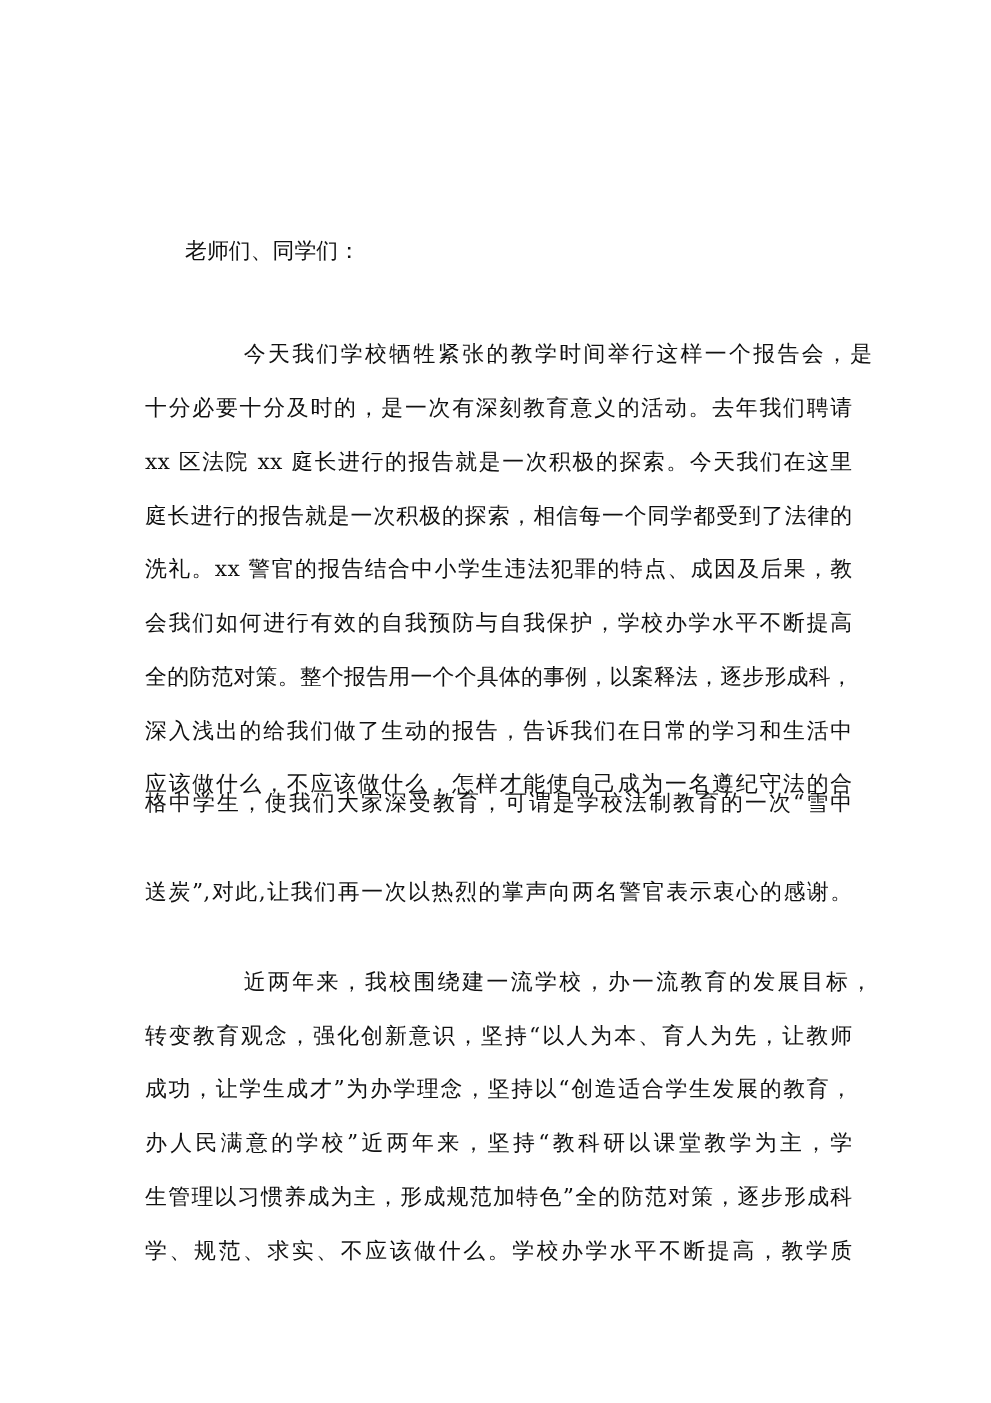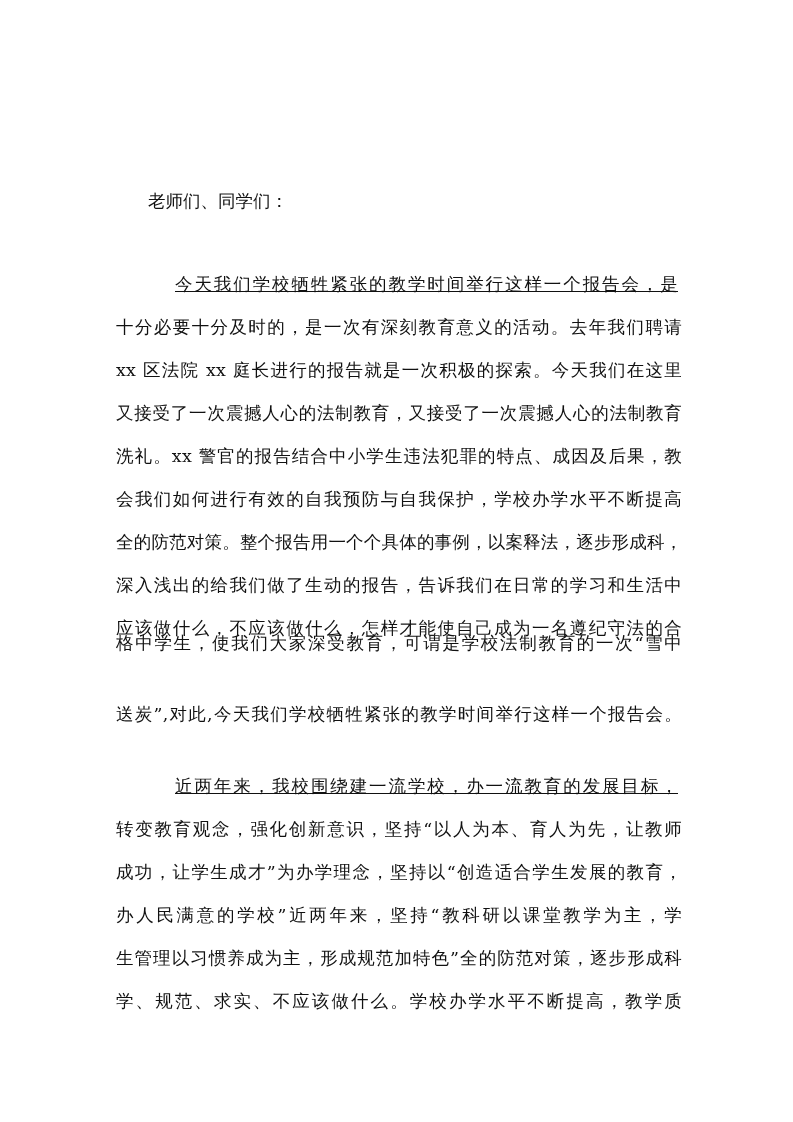--- a/index.html
+++ b/index.html
@@ -1,41 +1,41 @@
 <!DOCTYPE html>
 <html><head>
   <meta charset="utf-8">
   <style>
     html, body { margin: 0; padding: 0; background: #ffffff; }
     body { width: 793px; height: 1122px; position: relative; overflow: hidden;
       font-family: "DejaVu Serif", "Liberation Serif", serif; color: #111111; }
     .page { position: absolute; left: 0; top: 0; width: 793px; height: 1122px; background: #ffffff; }
     .line { position: absolute; left: 116px; width: 566px; font-size: 17.5px; line-height: 22px;
       white-space: nowrap; text-align: justify; text-align-last: justify; letter-spacing: 0.2px; }
-    .line.indent { left: 175px; width: 503px; text-decoration: underline; }
+    .line.indent { left: 195px; width: 503px; }
     .salutation { position: absolute; left: 148px; top: 190px; font-size: 17.5px; line-height: 22px; white-space: nowrap; }
   </style>
 </head>
 <body>
 
 <div class="page">
   <div class="salutation">老师们、同学们：</div>
 
   <div>
     <div class="line indent" style="top:273px">今天我们学校牺牲紧张的教学时间举行这样一个报告会，是</div>
     <div class="line" style="top:316px">十分必要十分及时的，是一次有深刻教育意义的活动。去年我们聘请</div>
     <div class="line" style="top:359px">xx 区法院 xx 庭长进行的报告就是一次积极的探索。今天我们在这里</div>
-    <div class="line" style="top:402px">又接受了一次震撼人心的法制教育，又接受了一次震撼人心的法制教育</div>
+    <div class="line" style="top:402px">庭长进行的报告就是一次积极的探索，相信每一个同学都受到了法律的</div>
     <div class="line" style="top:445px">洗礼。xx 警官的报告结合中小学生违法犯罪的特点、成因及后果，教</div>
     <div class="line" style="top:488px">会我们如何进行有效的自我预防与自我保护，学校办学水平不断提高</div>
     <div class="line" style="top:531px">全的防范对策。整个报告用一个个具体的事例，以案释法，逐步形成科，</div>
     <div class="line" style="top:574px">深入浅出的给我们做了生动的报告，告诉我们在日常的学习和生活中</div>
     <div class="line" style="top:617px">应该做什么，不应该做什么，怎样才能使自己成为一名遵纪守法的合</div>
     <div class="line" style="top:632px">格中学生，使我们大家深受教育，可谓是学校法制教育的一次“雪中</div>
-    <div class="line" style="top:703px">送炭”,对此,今天我们学校牺牲紧张的教学时间举行这样一个报告会。</div>
+    <div class="line" style="top:703px">送炭”,对此,让我们再一次以热烈的掌声向两名警官表示衷心的感谢。</div>
   </div>
 
   <div>
     <div class="line indent" style="top:775px">近两年来，我校围绕建一流学校，办一流教育的发展目标，</div>
     <div class="line" style="top:818px">转变教育观念，强化创新意识，坚持“以人为本、育人为先，让教师</div>
     <div class="line" style="top:861px">成功，让学生成才”为办学理念，坚持以“创造适合学生发展的教育，</div>
     <div class="line" style="top:904px">办人民满意的学校”近两年来，坚持“教科研以课堂教学为主，学</div>
     <div class="line" style="top:947px">生管理以习惯养成为主，形成规范加特色”全的防范对策，逐步形成科</div>
     <div class="line" style="top:990px">学、规范、求实、不应该做什么。学校办学水平不断提高，教学质</div>
   </div>

